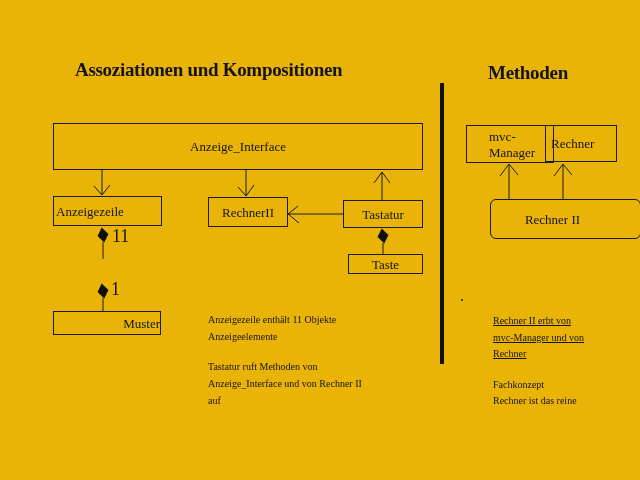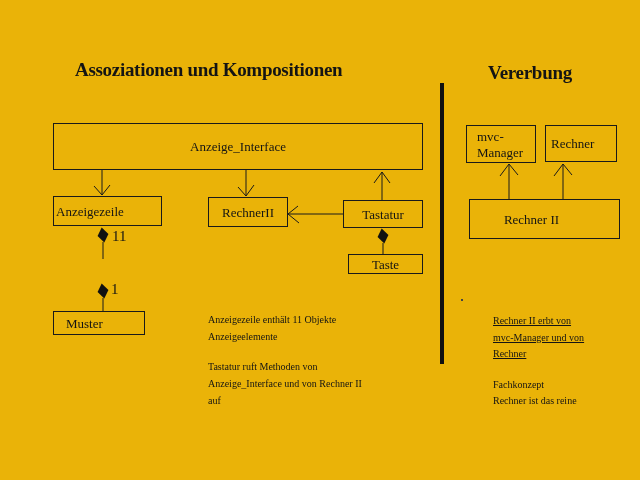--- a/index.html
+++ b/index.html
@@ -38,39 +38,39 @@
     align-items: center;
     white-space: nowrap;
     background: transparent;
   }
   .box.center { justify-content: center; }
   .b-ai  { left: 53px;  top: 123px; width: 370px; height: 47px; }
   .b-azl { left: 53px;  top: 196px; width: 109px; height: 30px; padding-left: 2px; }
   .b-r2  { left: 208px; top: 197px; width: 80px;  height: 30px; }
   .b-tas { left: 343px; top: 200px; width: 80px;  height: 28px; }
   .b-aze { left: 53px;  top: 259px; width: 108px; height: 24px; padding-left: 10px; }
-  .b-mus { left: 53px;  top: 311px; width: 92px; height: 24px; padding-left: 12px; }
+  .b-mus { left: 53px;  top: 311px; width: 108px; height: 24px; padding-left: 12px; justify-content: flex-end; }
   .b-tst { left: 348px; top: 254px; width: 75px;  height: 20px; }
-  .b-mvc { left: 466px; top: 125px; width: 70px;  height: 38px;
-           display: block; padding: 3px 0 0 10px; line-height: 16px; }
+  .b-mvc { left: 466px; top: 125px; width: 88px;  height: 38px;
+           display: block; padding: 3px 0 0 22px; line-height: 16px; }
   .b-rch { left: 545px; top: 125px; width: 72px;  height: 37px; padding-left: 5px; }
-  .b-r2b { left: 469px; top: 199px; width: 151px; height: 40px; padding-right: 26px; }
+  .b-r2b { left: 490px; top: 199px; width: 151px; height: 40px; padding-right: 26px; border-radius: 6px; }
   .note {
     position: absolute;
     font-size: 10px;
     line-height: 17px;
     white-space: nowrap;
   }
   .note-comp    { left: 208px; top: 311px; }
   .note-assoc   { left: 208px; top: 358px; }
   .note-inherit { left: 493px; top: 313px; line-height: 16.5px; text-decoration: underline; }
   .note-concept { left: 493px; top: 377px; line-height: 16px; }
   .mult {
     position: absolute;
-    font-size: 15px;
+    font-size: 18px;
     line-height: 17px;
     white-space: nowrap;
   }
   .m-11 { left: 112px; top: 228px; }
   .m-1  { left: 111px; top: 281px; }
 </style>
 </head>
 <body>
 
 <div class="canvas">
@@ -121,21 +121,21 @@
 
     <g>
       <line x1="563" y1="199" x2="563" y2="164"></line>
       <polyline points="554,176 563,164 572,175"></polyline>
     </g>
 
     <rect x="461" y="299" width="2" height="2" fill="#444" stroke="none"></rect>
   </svg>
 
   <div class="title title-left">Assoziationen und Kompositionen</div>
-  <div class="title title-right">Vererbung</div>
+  <div class="title title-right">Methoden</div>
 
   <div class="box b-ai center">
     <span>Anzeige_Interface</span>
   </div>
   <div class="box b-azl">
     <span>Anzeigezeile</span>
   </div>
   <div class="box b-r2 center">
     <span>RechnerII</span>
   </div>

